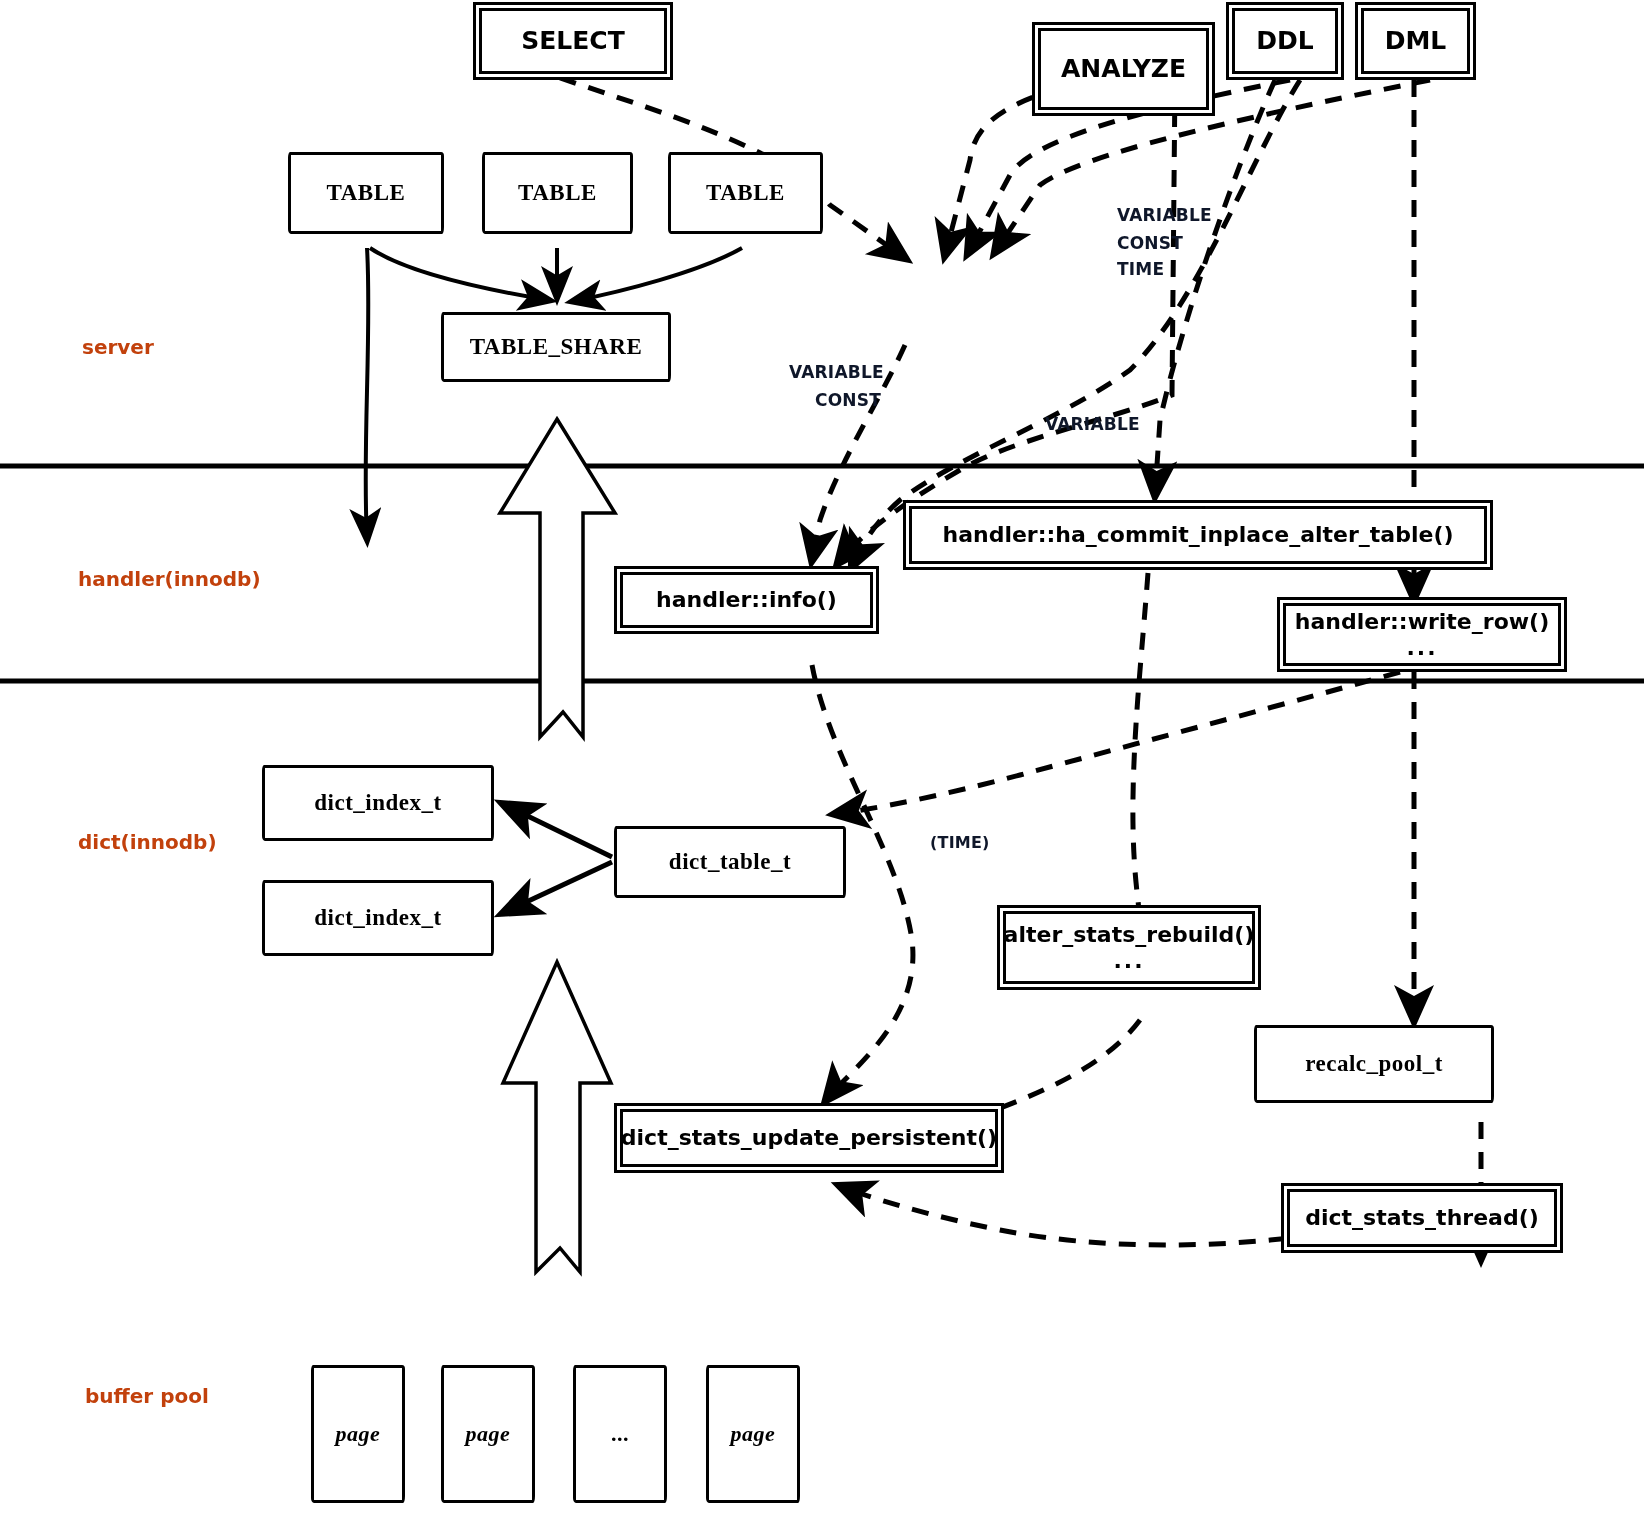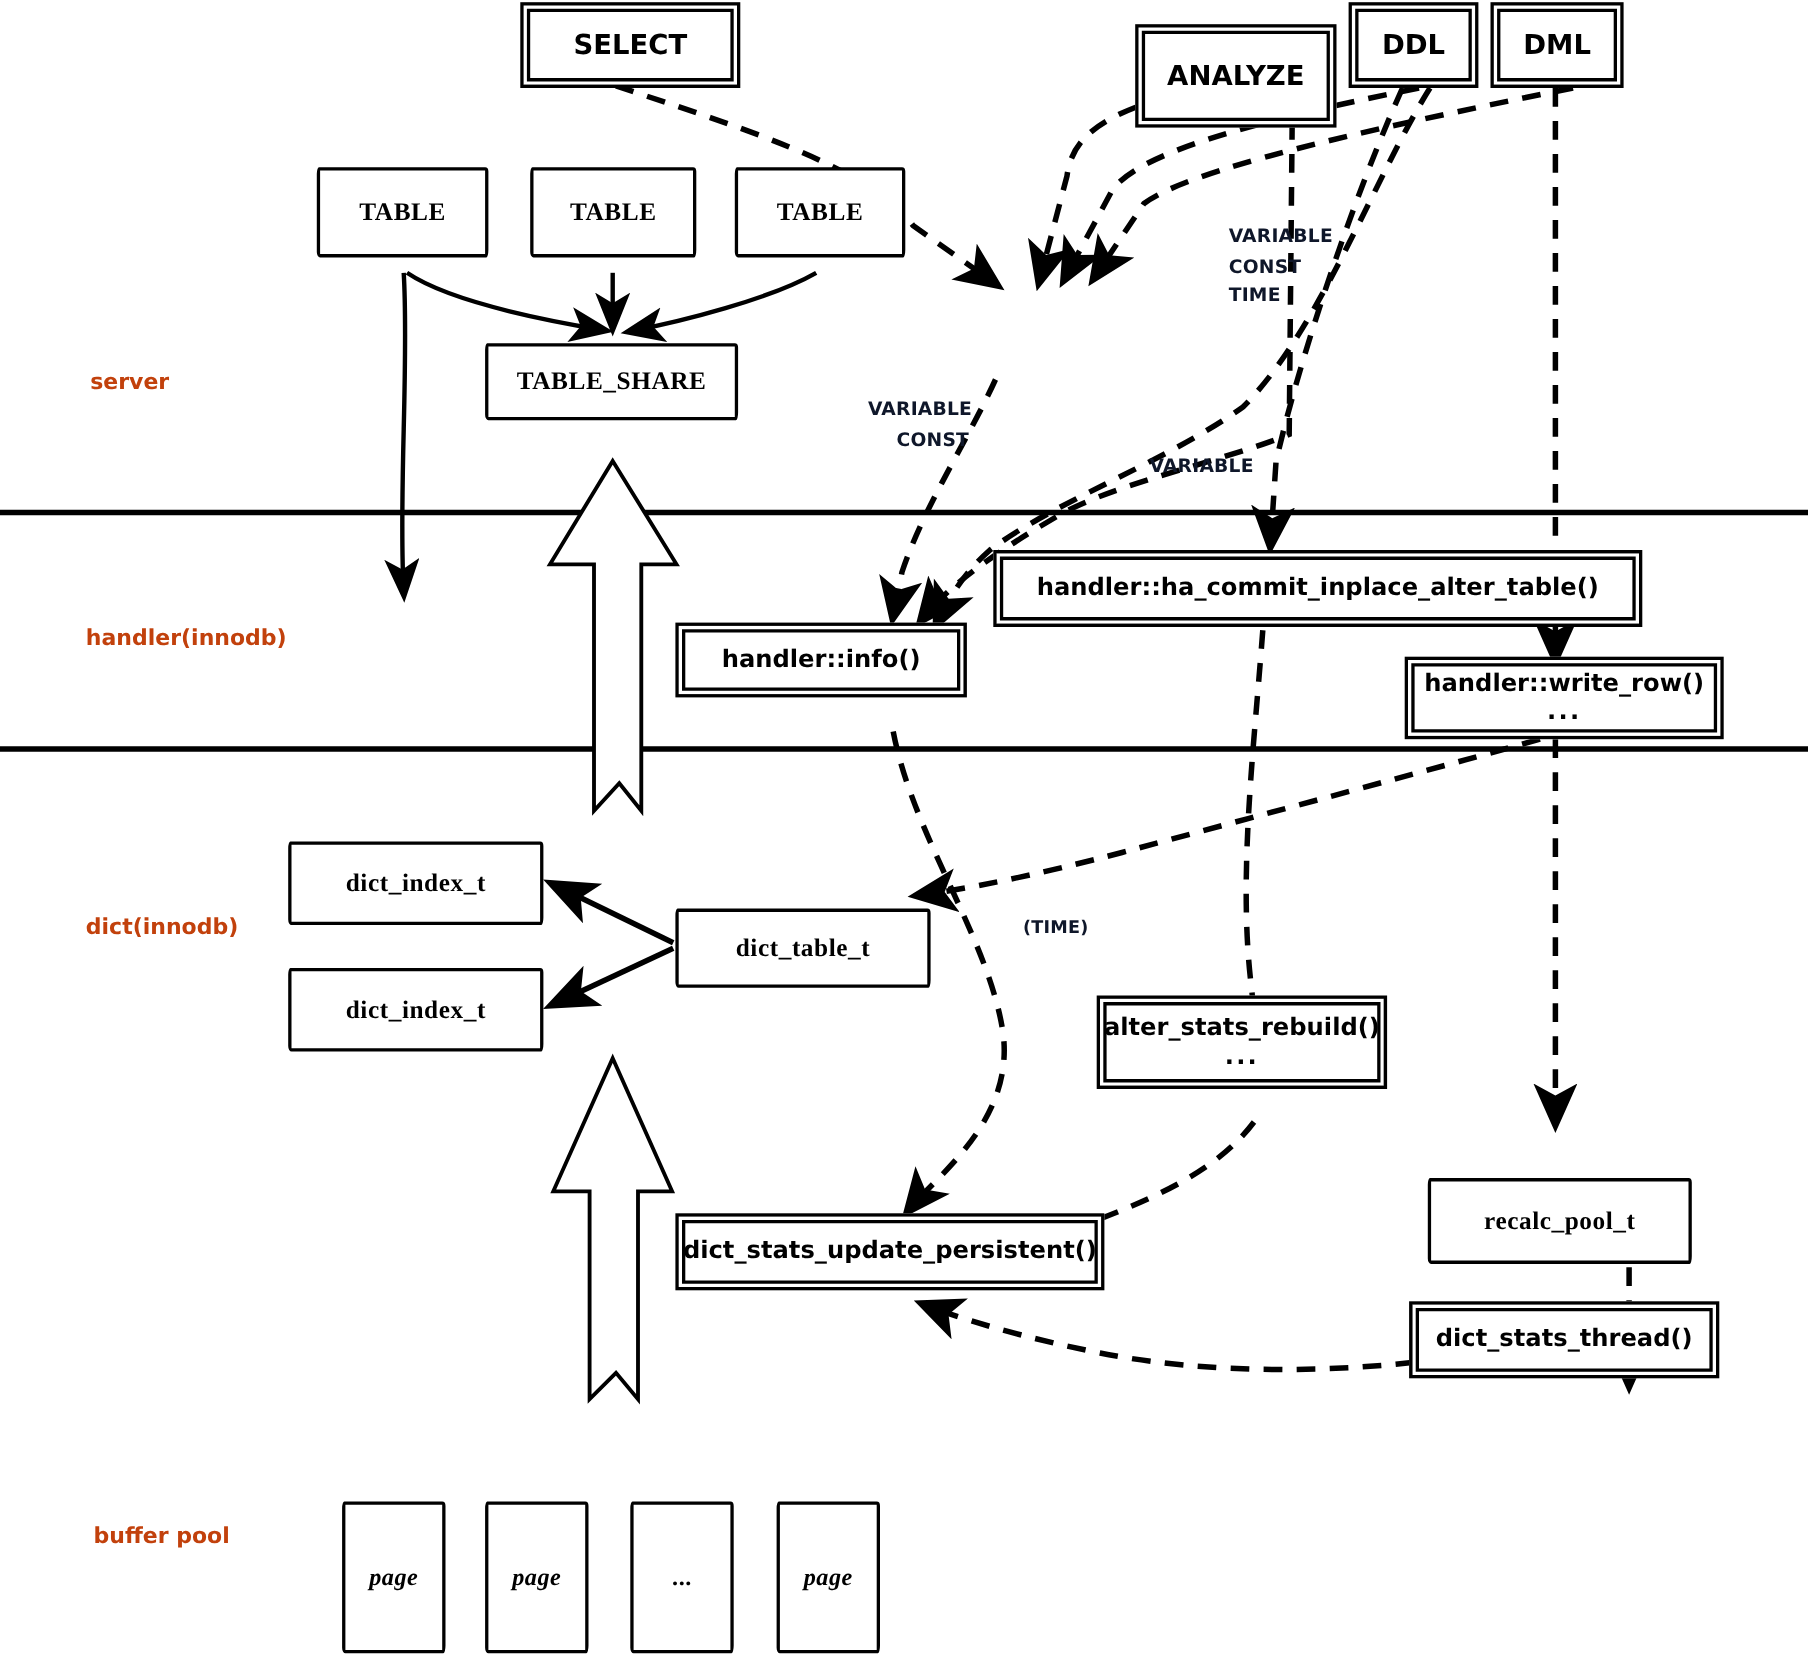--- a/index.html
+++ b/index.html
@@ -198,21 +198,21 @@
 
   <div class="node dbl" style="left:997px; top:905px; width:264px; height:85px; font-size:22px;">
     <span>alter_stats_rebuild()</span>
     <span class="sub">...</span>
   </div>
 
   <div class="node dbl" style="left:614px; top:1103px; width:390px; height:70px; font-size:22px;">
     <span>dict_stats_update_persistent()</span>
   </div>
 
-  <div class="node rough" style="left:1298px; top:1025px; width:240px; height:78px; font-size:23px;margin-top:46px;">
+  <div class="node rough" style="left:1254px; top:1025px; width:240px; height:78px; font-size:23px;">
     <span>recalc_pool_t</span>
   </div>
 
   <div class="node dbl" style="left:1281px; top:1183px; width:282px; height:70px; font-size:22px;">
     <span>dict_stats_thread()</span>
   </div>
 
   <div class="node rough" style="left:311px; top:1365px; width:94px; height:138px; font-size:22px; font-style:italic;">
     <span>page</span>
   </div>

